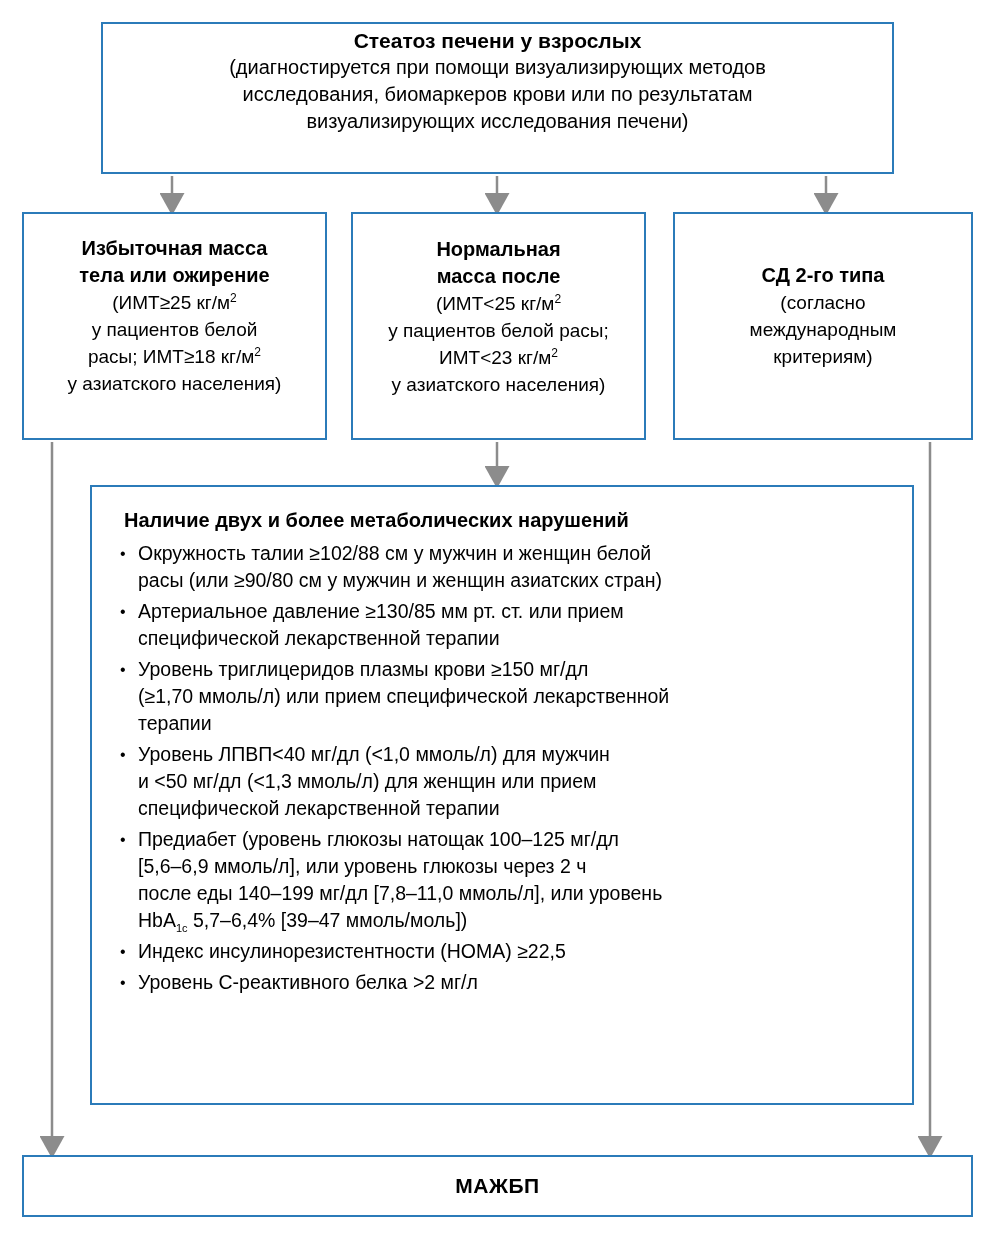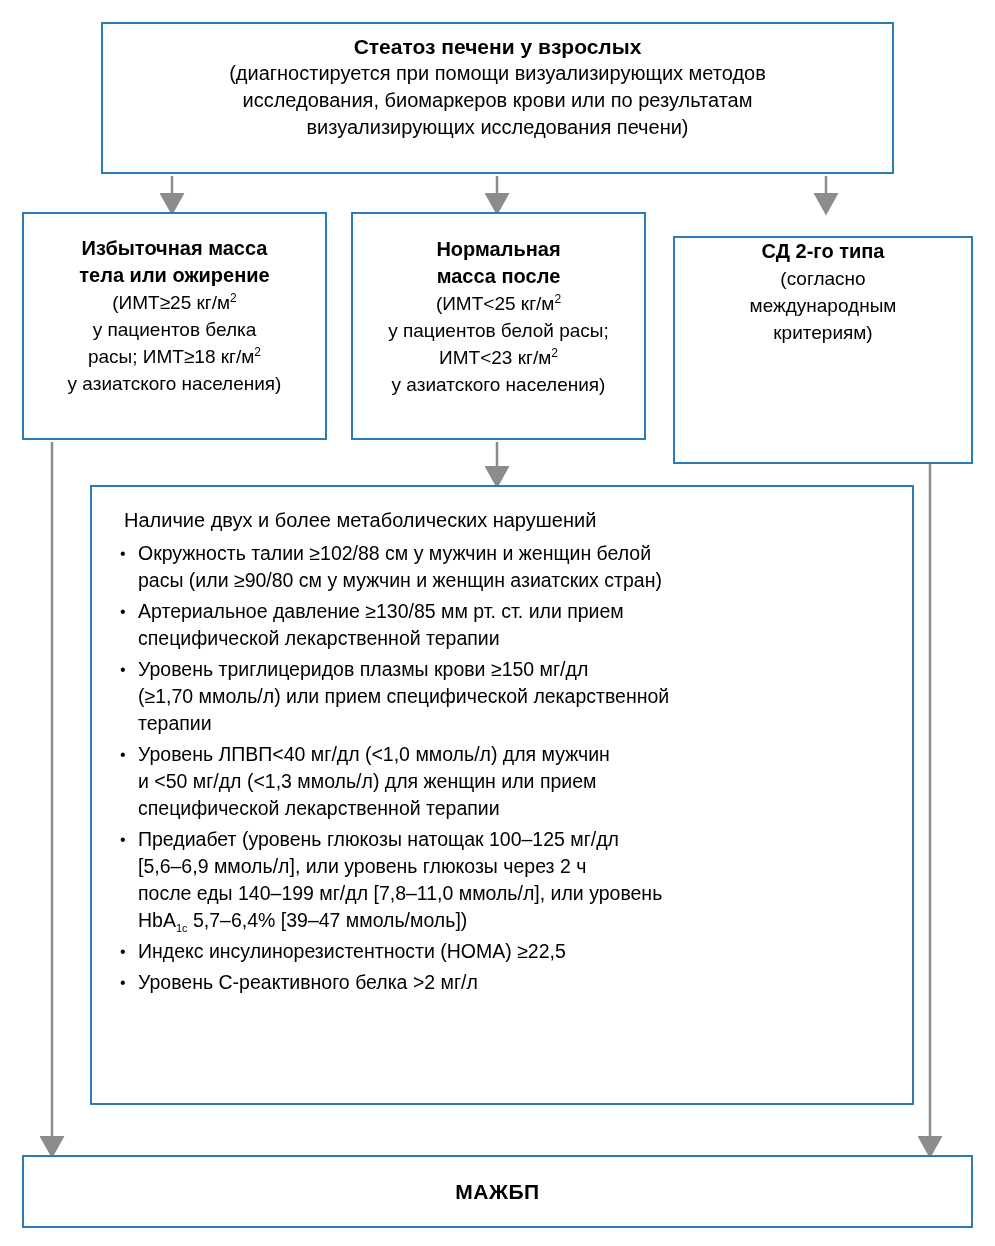--- a/index.html
+++ b/index.html
@@ -35,21 +35,21 @@
   .sub-line {
     font-size: 20px;
     line-height: 27px;
   }
   
   #box-top {
     left: 101px;
     top: 22px;
     width: 793px;
     height: 152px;
-    padding-top: 10px;
+    padding-top: 4px;
   }
   
   #box-obesity {
     left: 22px;
     top: 212px;
     width: 305px;
     height: 228px;
     padding-top: 21px;
   }
   #box-normal {
@@ -57,21 +57,21 @@
     top: 212px;
     width: 295px;
     height: 228px;
     padding-top: 22px;
   }
   #box-dm {
     left: 673px;
     top: 212px;
     width: 300px;
     height: 228px;
-    margin-top: 24px;
+    padding-top: 48px;
   }
   .hdr2 {
     font-size: 20px;
     font-weight: bold;
     line-height: 27px;
   }
   .txt2 {
     font-size: 19px;
     line-height: 27px;
   }
@@ -88,21 +88,21 @@
   
   #box-criteria {
     left: 90px;
     top: 485px;
     width: 824px;
     height: 620px;
     padding: 22px 18px 10px 24px;
   }
   #criteria-title {
     font-size: 20px;
-    font-weight: normal;
+    font-weight: bold;
     margin: 0 0 8px 8px;
   }
   ul.crit {
     list-style: none;
     margin: 0;
     padding: 0;
   }
   ul.crit li {
     position: relative;
     font-size: 19.5px;
@@ -115,21 +115,21 @@
     position: absolute;
     left: 4px;
     top: 0;
     font-size: 16px;
   }
   
   #box-bottom {
     left: 22px;
     top: 1155px;
     width: 951px;
-    height: 73px;
+    height: 62px;
     display: flex;
     align-items: center;
     justify-content: center;
   }
   #box-bottom .lbl {
     font-size: 21px;
     font-weight: bold;
     letter-spacing: 0.5px;
   }
   svg.arrows {
@@ -168,21 +168,21 @@
     <div class="title-line">Стеатоз печени у взрослых</div>
     <div class="sub-line">(диагностируется при помощи визуализирующих методов</div>
     <div class="sub-line">исследования, биомаркеров крови или по результатам</div>
     <div class="sub-line">визуализирующих исследования печени)</div>
   </div>
 
   <div class="box ctr" id="box-obesity">
     <div class="hdr2">Избыточная масса</div>
     <div class="hdr2">тела или ожирение</div>
     <div class="txt2"><span>(ИМТ≥25 кг/м</span><sup class="u">2</sup></div>
-    <div class="txt2">у пациентов белка</div>
+    <div class="txt2">у пациентов белой</div>
     <div class="txt2"><span>расы; ИМТ≥18 кг/м</span><sup class="u">2</sup></div>
     <div class="txt2">у азиатского населения)</div>
   </div>
 
   <div class="box ctr" id="box-normal">
     <div class="hdr2">Нормальная</div>
     <div class="hdr2">масса после</div>
     <div class="txt2"><span>(ИМТ&lt;25 кг/м</span><sup class="u">2</sup></div>
     <div class="txt2">у пациентов белой расы;</div>
     <div class="txt2"><span>ИМТ&lt;23 кг/м</span><sup class="u">2</sup></div>

